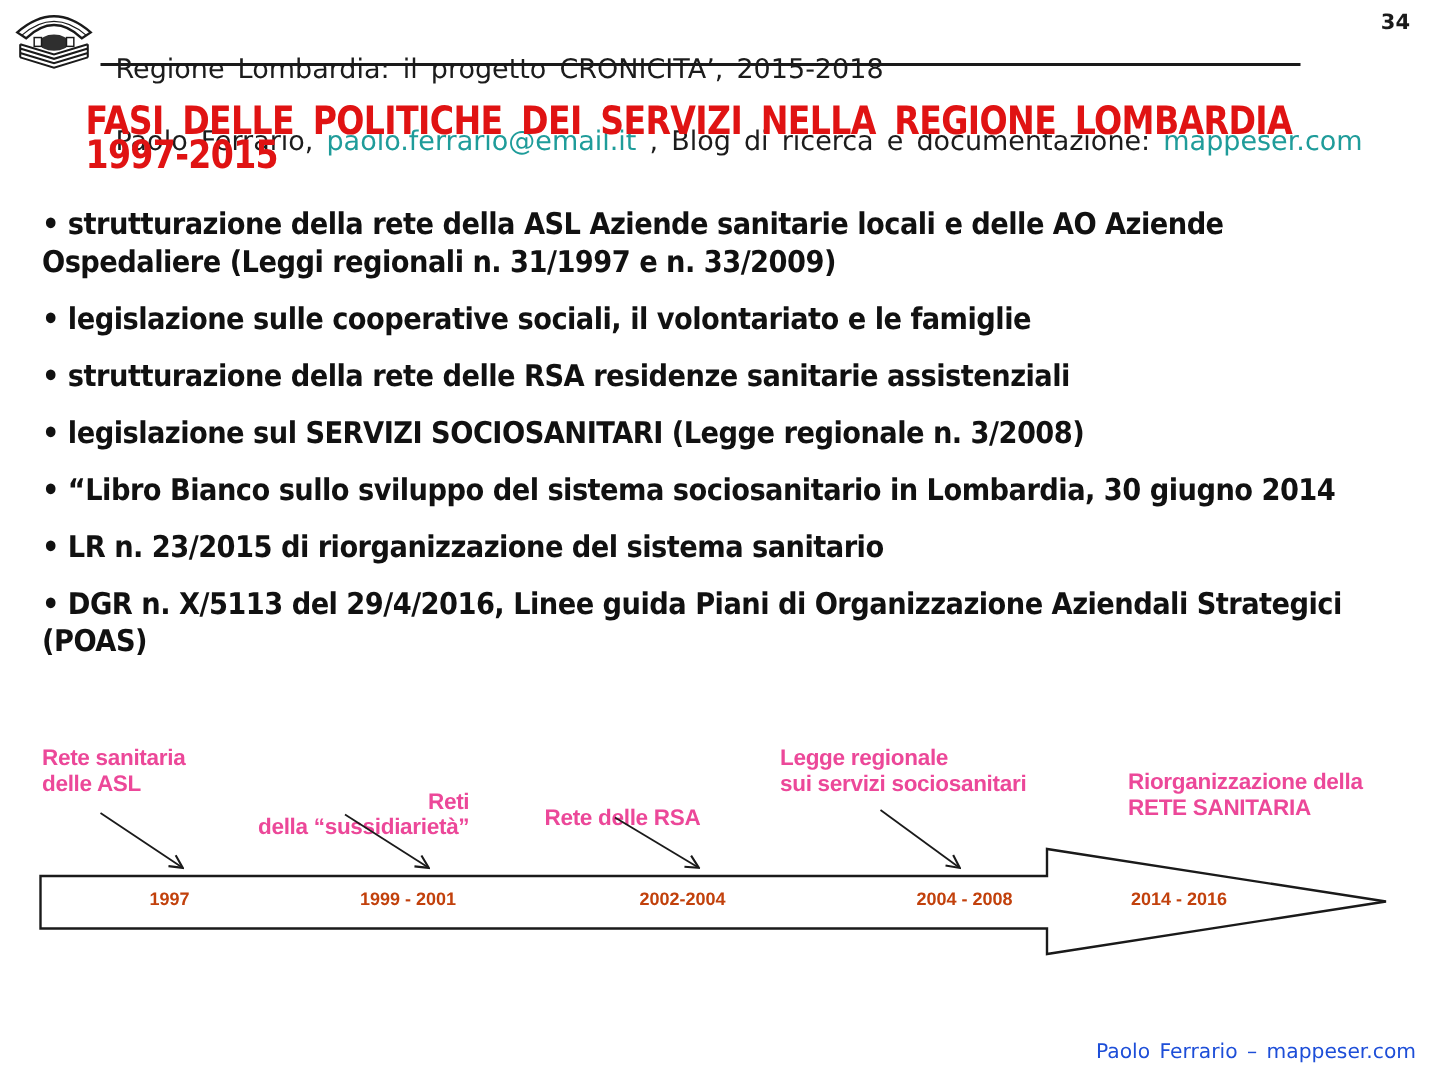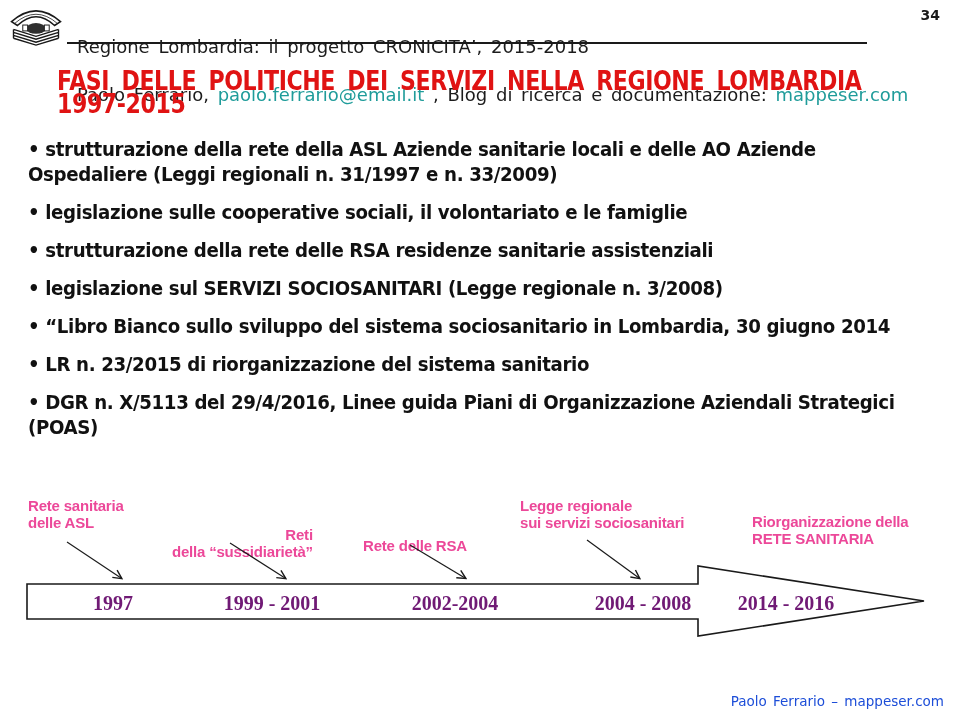--- a/index.html
+++ b/index.html
@@ -27,22 +27,22 @@
           font-size:20px;line-height:25px;color:#111;letter-spacing:-0.4px;}
   .bullet::before{content:"\2022\00a0";}
 
   
   .timeline{position:absolute;inset:0;}
   .tl-label{position:absolute;font-family:"Liberation Sans","DejaVu Sans",sans-serif;
             font-weight:bold;font-size:15px;line-height:17px;color:#ec4899;
             white-space:pre-line;letter-spacing:-0.2px;}
   .tl-svg{position:absolute;left:0;top:480px;width:960px;height:175px;}
   .tl-year{position:absolute;top:592px;width:160px;text-align:center;
-           font-family:Liberation Serif, serif;font-weight:bold;
-           font-size:20px;color:#701a75;}
+           font-family:Liberation Sans, sans-serif;font-weight:bold;
+           font-size:12px;color:#c2410c;}
 
   
   .footer{position:absolute;right:16px;top:693px;font-size:13.5px;color:#1d4ed8;word-spacing:2px;}
 </style>
 </head>
 <body>
 
 <div class="slide">
 
   <svg class="logo" viewBox="0 0 56 48" aria-hidden="true">

